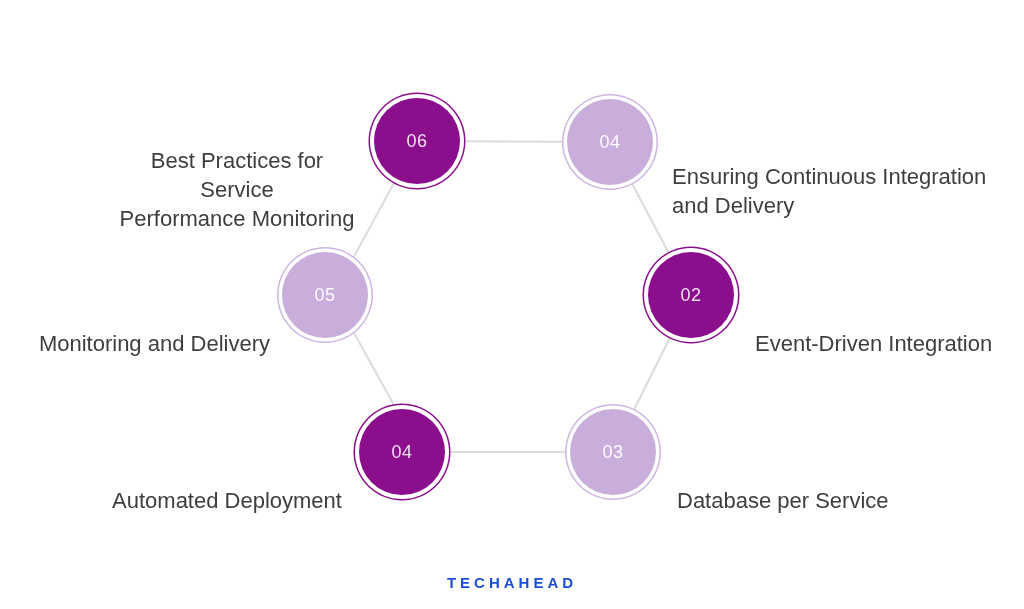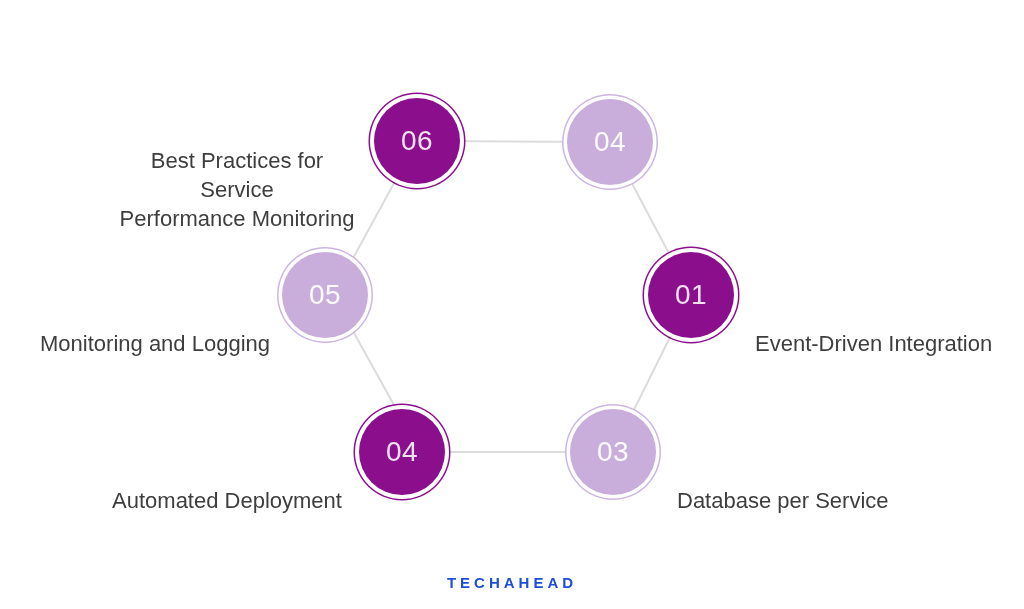--- a/index.html
+++ b/index.html
@@ -32,21 +32,21 @@
   }
   .node.dark {
     background: #8B0E8C;
     box-shadow: 0 0 0 4px #ffffff, 0 0 0 5.5px #8B0E8C;
   }
   .node.light {
     background: #C9AEDC;
     box-shadow: 0 0 0 3.5px #ffffff, 0 0 0 5px #CDB5E0;
   }
   .node-number {
-    font-size: 28px;
+    font-size: 18px;
     letter-spacing: 0.5px;
   }
   .node.dark .node-number { color: #F0E2F0; }
   .node.light .node-number { color: #FDFBFE; }
   .label {
     position: absolute;
     transform: translateY(-50%);
     color: #3E3E3E;
     font-size: 22px;
     line-height: 29px;
@@ -79,50 +79,54 @@
       <line x1="613" y1="452" x2="420" y2="452"></line>
       <line x1="420" y1="452" x2="333" y2="295"></line>
       <line x1="333" y1="295" x2="417" y2="141"></line>
     </g>
   </svg>
 
   <div class="node light" style="left:610px; top:142px;">
     <span class="node-number">04</span>
   </div>
   <div class="node dark" style="left:691px; top:295px;">
-    <span class="node-number">01</span>
+    <span class="node-number">02</span>
   </div>
   <div class="node light" style="left:613px; top:452px;">
     <span class="node-number">03</span>
   </div>
   <div class="node dark" style="left:402px; top:452px;">
     <span class="node-number">04</span>
   </div>
   <div class="node light" style="left:325px; top:295px;">
     <span class="node-number">05</span>
   </div>
   <div class="node dark" style="left:417px; top:141px;">
     <span class="node-number">06</span>
   </div>
 
+  <div class="label align-left" style="left:672px; top:143px; width:320px;">
+    <div>Ensuring Continuous Integration</div>
+    <div>and Delivery</div>
+  </div>
 
   <div class="label align-left" style="left:755px; top:295px; width:260px;">
     <div>Event-Driven Integration</div>
   </div>
 
   <div class="label align-left" style="left:677px; top:452px; width:260px;">
     <div>Database per Service</div>
   </div>
 
   <div class="label align-right" style="right:667px; top:452px; width:260px;text-align:center;">
     <div>Automated Deployment</div>
   </div>
 
   <div class="label align-right" style="right:754px; top:295px; width:240px;">
-    <div>Monitoring and Logging</div>
+    <div>Monitoring and Delivery</div>
   </div>
 
   <div class="label align-center" style="right:667px; top:141px; width:240px;">
     <div>Best Practices for Service</div>
     <div>Performance Monitoring</div>
   </div>
 
   <div class="brand">TECHAHEAD</div>
 
 </div>

